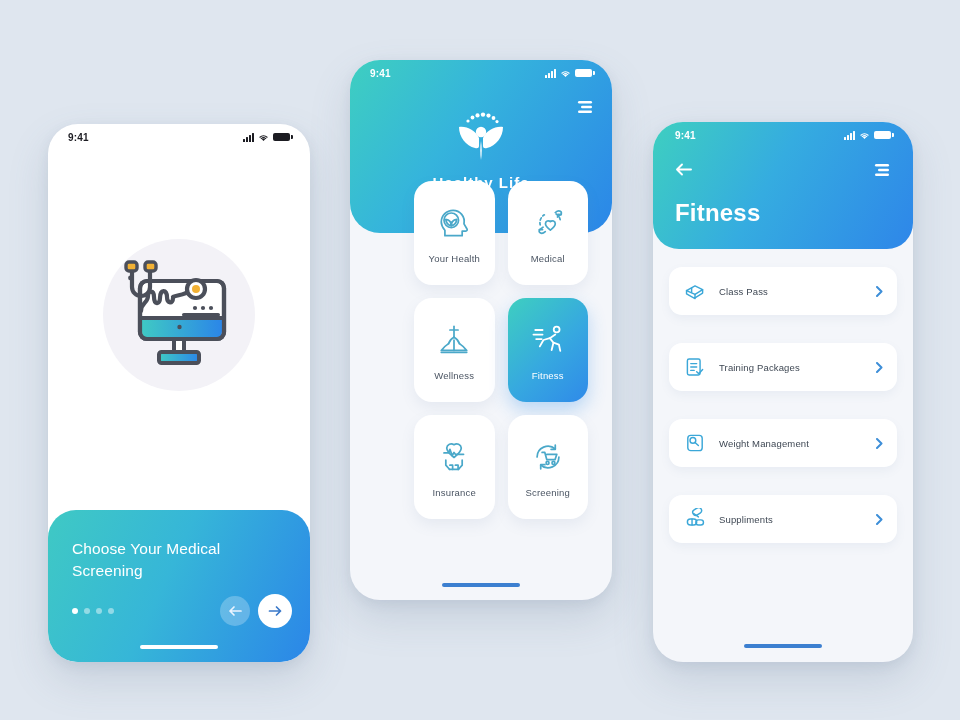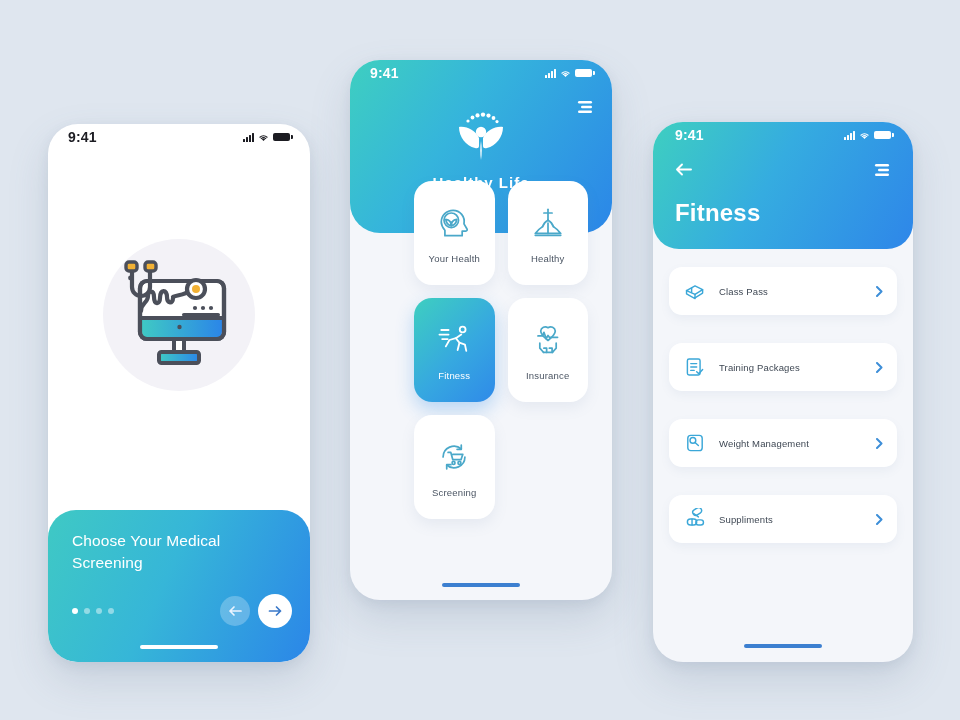--- a/index.html
+++ b/index.html
@@ -27,21 +27,21 @@
   .statusbar {
     height: 26px;
     display: flex;
     align-items: center;
     justify-content: space-between;
     padding: 0 20px;
     font-size: 10px;
     font-weight: bold;
     letter-spacing: .2px;
   }
-  .statusbar .time { font-size: 14px; font-weight: bold; }
+  .statusbar .time { font-size: 10px; font-weight: bold; }
   .sb-icons { display: flex; align-items: center; gap: 4px; }
   .sig { display: flex; align-items: flex-end; gap: 1px; height: 9px; }
   .sig i { width: 2px; background: currentColor; border-radius: .5px; display:block; }
   .sig i:nth-child(1){height:3px}
   .sig i:nth-child(2){height:5px}
   .sig i:nth-child(3){height:7px}
   .sig i:nth-child(4){height:9px}
   .wifi { width: 11px; height: 9px; }
   .batt {
     width: 17px; height: 8px; border-radius: 2px;
@@ -72,21 +72,21 @@
   }
   .hero-circle {
     width: 152px; height: 152px; border-radius: 50%;
     background: #f3f2f7;
     display: flex; align-items: center; justify-content: center;
   }
   .onboard-card {
     height: 152px;
     border-radius: 28px;
     background: linear-gradient(115deg, #3fc9c4 0%, #36b6d8 45%, #2b86e8 100%);
-    padding: 20px 24px 0 24px;
+    padding: 28px 24px 0 24px;
     position: relative;
     color: #fff;
     display: flex; flex-direction: column;
   }
   .onboard-title {
     font-size: 15.5px; line-height: 22px; font-weight: normal;
     letter-spacing: .1px; max-width: 180px;
   }
   .onboard-bottom {
     position: absolute; left: 24px; right: 18px; bottom: 34px;
@@ -349,32 +349,43 @@
         <svg width="40" height="40" viewBox="0 0 44 44" fill="none" stroke="currentColor" stroke-width="1.9" stroke-linecap="round" stroke-linejoin="round">
           <path d="M31 36v-5h4a1.6 1.6 0 0 0 1.3-2.4L33 23c1.5-8-4.3-15-12-15C13.8 8 8 13.8 8 21c0 4 1.8 6.6 4 9v6z"></path>
           <circle cx="19" cy="19" r="8"></circle>
           <path d="M19 25c0-4 2.2-6.5 6-7-.3 4-2.5 6.4-6 7z"></path>
           <path d="M19 25c0-4-2.2-6.5-6-7 .3 4 2.5 6.4 6 7z"></path>
           <path d="M19 25v-4"></path>
         </svg>
         <div class="tile-label">Your Health</div>
       </div>
 
+      <div class="tile">
+        <svg width="40" height="40" viewBox="0 0 44 44" fill="none" stroke="currentColor" stroke-width="1.9" stroke-linecap="round" stroke-linejoin="round">
+          <path d="M31 12a10 10 0 0 1 4.6 8.4M13.4 24A10 10 0 0 1 18 13" stroke-dasharray="2.6 2.6"></path>
+          <path d="M24.6 29.8c3.4-2.6 5.4-4.6 5.4-7a3.2 3.2 0 0 0-5.4-2.3 3.2 3.2 0 0 0-5.4 2.3c0 2.4 2 4.4 5.4 7z"></path>
+          <path d="M30 10.5c1.6-1.4 3.6-2.5 5.6-1.3 1.6 1 1.4 2.6.2 3.6l-3.4 2.6"></path>
+          <path d="M33 12.6l3.6.2"></path>
+          <path d="M19 31.5c-1.6 1.4-3.6 2.5-5.6 1.3-1.6-1-1.4-2.6-.2-3.6l3.4-2.6"></path>
+          <path d="M16 29.4l-3.6-.2"></path>
+        </svg>
+        <div class="tile-label">Medical</div>
+      </div>
 
       <div class="tile">
         <svg width="40" height="40" viewBox="0 0 44 44" fill="none" stroke="currentColor" stroke-width="1.9" stroke-linecap="round" stroke-linejoin="round">
           <path d="M22 7v12"></path>
           <path d="M17.5 11h9"></path>
           <path d="M22 19c-3 1.5-5 4-6 7"></path>
           <path d="M22 19c3 1.5 5 4 6 7"></path>
           <path d="M16 26c-3 2-6 4.5-8 7.5h28c-2-3-5-5.5-8-7.5"></path>
           <path d="M22 22v11.5"></path>
           <line x1="8" y1="35.5" x2="36" y2="35.5"></line>
         </svg>
-        <div class="tile-label">Healthy</div>
+        <div class="tile-label">Wellness</div>
       </div>
 
       <div class="tile active">
         <svg width="40" height="40" viewBox="0 0 44 44" fill="none" stroke="currentColor" stroke-width="2" stroke-linecap="round" stroke-linejoin="round">
           <circle cx="31.5" cy="10.5" r="3.2"></circle>
           <path d="M30 16l-6 4 4 5-2 8"></path>
           <path d="M24 20l-7 2-4 7"></path>
           <path d="M28 25l6 2 1.5 7"></path>
           <path d="M8 11h8M6 16h10M9 21h6"></path>
         </svg>

